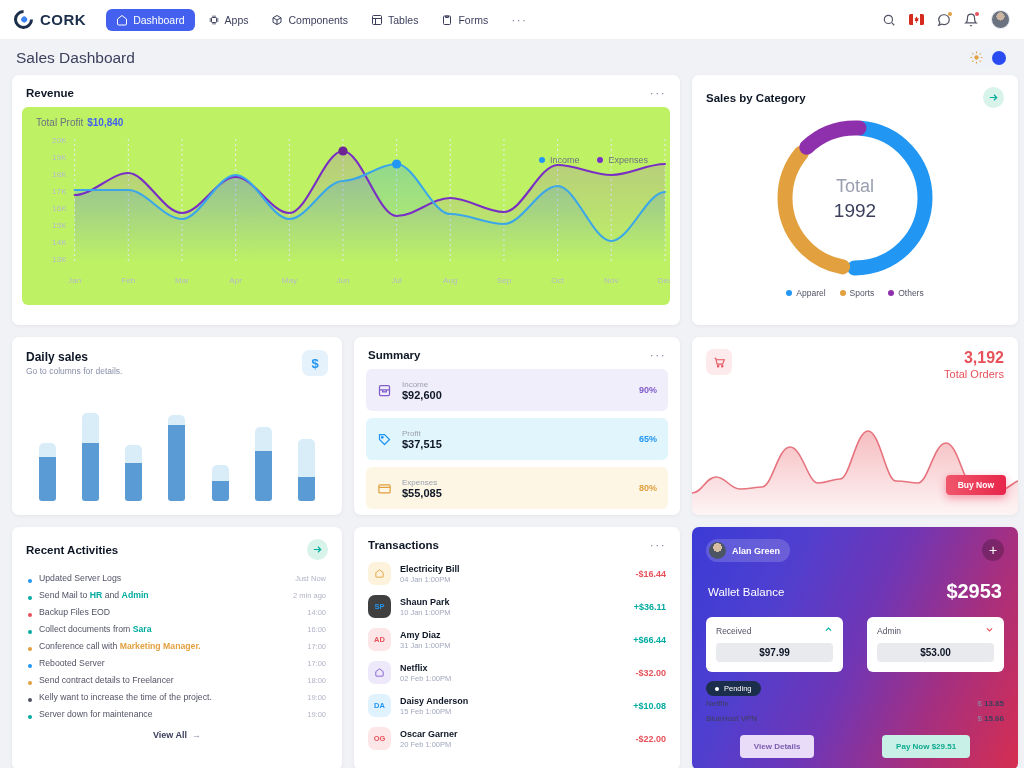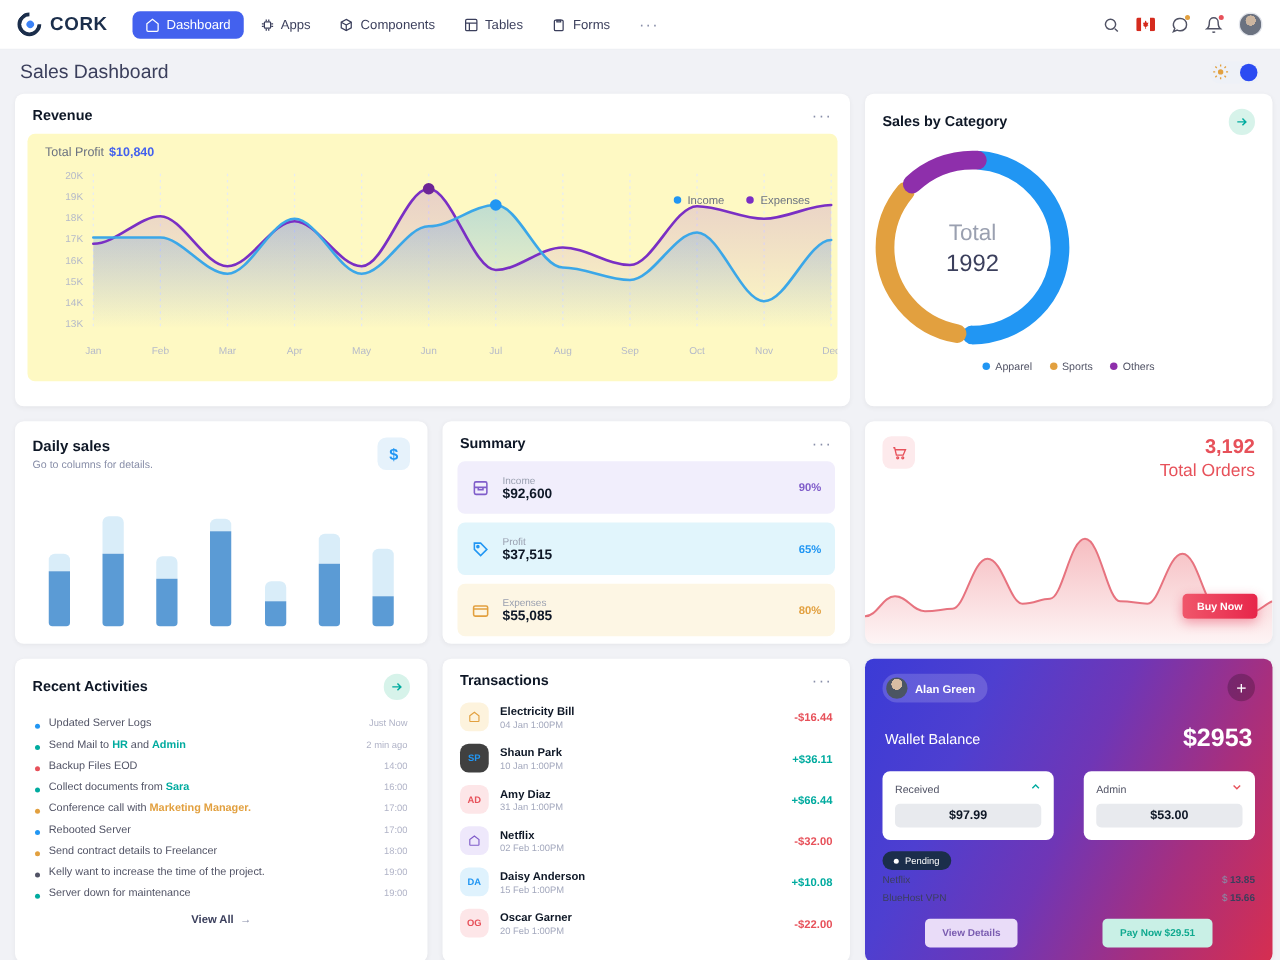--- a/index.html
+++ b/index.html
@@ -78,36 +78,36 @@
   .grid {
     padding: 0 12px 12px; display: grid; gap: 12px;
     grid-template-columns: 330px 326px 326px;
     grid-template-rows: 250px 178px 243px;
   }
   .card { background: #fff; border-radius: 7px; box-shadow: 0 1px 4px rgba(0,0,0,.055); position: relative; overflow: hidden; }
   .card-title { font-size: 11.5px; font-weight: bold; color: #0e1726; }
   .dots3 { color: #888ea8; font-size: 13px; letter-spacing: 1.2px; line-height: 6px; cursor: pointer; }
   
   .rev-head { display: flex; align-items: center; justify-content: space-between; padding: 12px 14px 8px; }
-  .rev-inner { margin: 0 10px 10px; background: #fef9c3; border-radius: 6px; height: 198px; position: relative; }
+  .rev-inner { margin: 0 10px 10px; background: #bef264; border-radius: 6px; height: 198px; position: relative; }
   .tp { padding: 10px 0 0 14px; font-size: 10px; color: #6b7280; }
   .tp b { color: #4361ee; font-weight: bold; margin-left: 4px; }
   .legend { position: absolute; right: 22px; top: 48px; display: flex; gap: 18px; font-size: 9px; color: #6b7280; }
   .legend span { display: flex; align-items: center; gap: 5px; }
   .ld { width: 6px; height: 6px; border-radius: 50%; }
   .rev-svg { position: absolute; left: 0; top: 30px; width: 100%; height: 168px; }
   
   .sc-head { display: flex; align-items: center; justify-content: space-between; padding: 12px 14px 0; }
   .round-btn {
     width: 21px; height: 21px; border-radius: 50%;
     background: #d7f3ea; color: #00ab9f;
     display: flex; align-items: center; justify-content: center; cursor: pointer;
   }
   .round-btn svg { width: 11px; height: 11px; display: block; }
-  .donut-wrap { display: flex; align-items: center; height: 180px; }
+  .donut-wrap { display: flex; justify-content: center; align-items: center; height: 180px; }
   .donut-legend { display: flex; justify-content: center; gap: 14px; font-size: 8.5px; color: #515365; }
   .donut-legend span { display: flex; align-items: center; gap: 4px; }
   
   .ds-head { display: flex; justify-content: space-between; padding: 13px 14px 0; }
   .ds-t { font-size: 12px; font-weight: bold; color: #0e1726; }
   .ds-s { font-size: 8.5px; color: #888ea8; margin-top: 2px; }
   .ds-btn {
     width: 26px; height: 26px; border-radius: 7px; background: #e6f2fb;
     color: #2196f3; display: flex; align-items: center; justify-content: center;
     font-size: 13px; font-weight: bold; cursor: pointer;
@@ -122,21 +122,21 @@
   .sm-ic { width: 15px; height: 15px; margin-right: 10px; }
   .sm-ic svg { width: 15px; height: 15px; display: block; }
   .sm-lbl { font-size: 8px; color: #9aa0b0; }
   .sm-val { font-size: 11px; font-weight: bold; color: #0e1726; margin-top: 0; }
   .sm-pct { margin-left: auto; font-size: 9px; font-weight: bold; }
   
   .ord-top { display: flex; justify-content: space-between; padding: 12px 14px 0; }
   .cart-btn { width: 26px; height: 26px; border-radius: 7px; background: #fdeaec; color: #e7515a; display: flex; align-items: center; justify-content: center; }
   .cart-btn svg { width: 13px; height: 13px; display: block; }
   .ord-num { font-size: 16px; font-weight: bold; color: #e7515a; text-align: right; }
-  .ord-lbl { font-size: 14px; color: #e7515a; text-align: right; margin-top: 1px; }
+  .ord-lbl { font-size: 11px; color: #e7515a; text-align: right; margin-top: 1px; }
   .ord-chart { position: absolute; left: 0; right: 0; bottom: 0; height: 120px; }
   .buy-btn {
     position: absolute; right: 12px; bottom: 20px;
     background: linear-gradient(90deg,#f0576b,#e7254a);
     color: #fff; font-size: 8.5px; font-weight: bold;
     padding: 5px 12px; border-radius: 4px; cursor: pointer;
     box-shadow: 0 3px 9px rgba(231,37,74,.42);
   }
   
   .ra-head { display: flex; justify-content: space-between; align-items: center; padding: 12px 14px 9px; }

